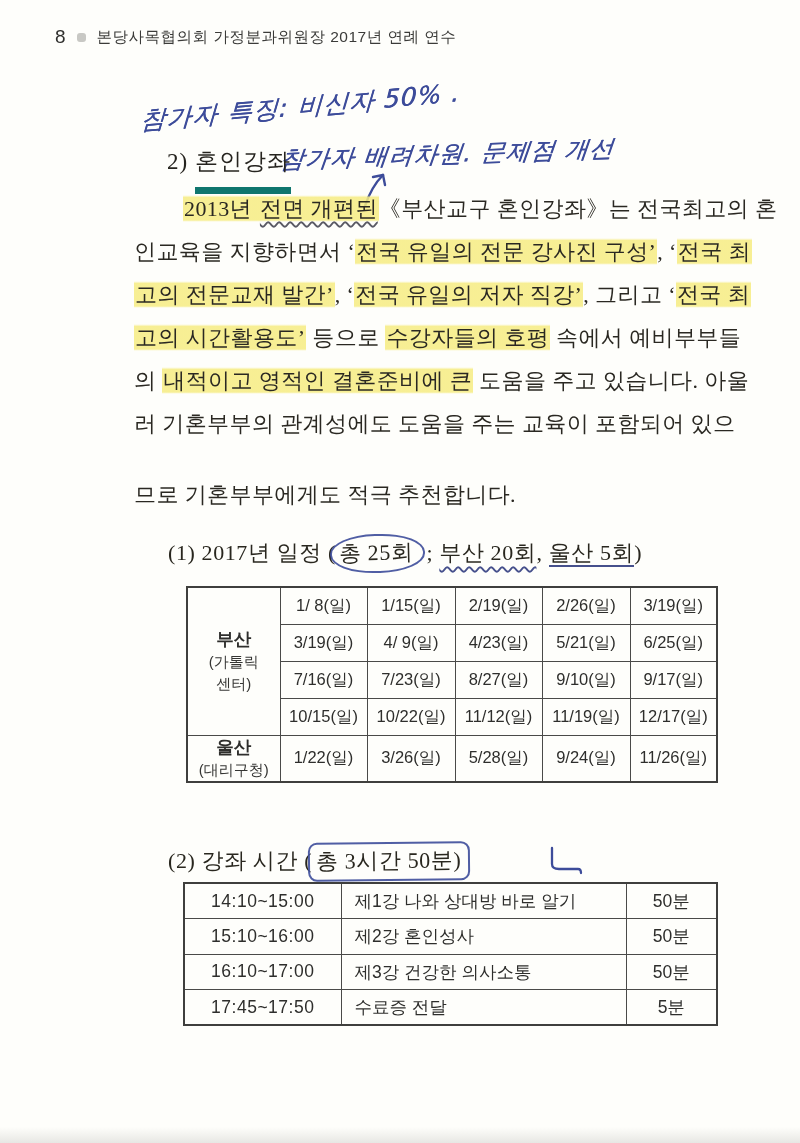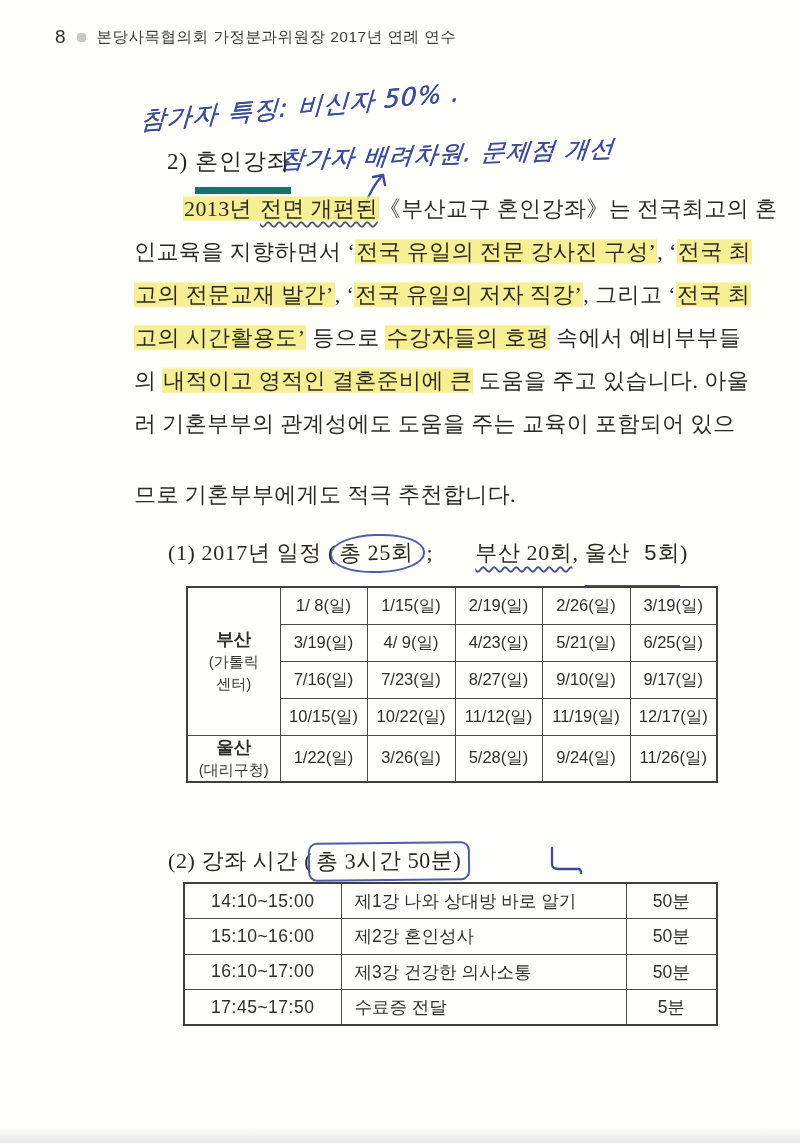--- a/index.html
+++ b/index.html
@@ -33,22 +33,22 @@
   .wavy{text-decoration-line:underline;text-decoration-style:wavy;
         text-decoration-color:#5a5a64;text-decoration-thickness:1.6px;text-underline-offset:5px;}
   
   .numhead{font-size:22px;letter-spacing:.6px;color:#29271f;white-space:nowrap;}
   .h1pos{left:168px;top:534px;}
   .h2pos{left:168px;top:842px;}
   .deco-circle{border:2.2px solid rgba(61,76,154,.9);border-radius:48%;
                padding:2px 9px 3px 7px;margin:0 -4px 0 -6px;display:inline-block;
                transform:rotate(-1.5deg);}
   .deco-wavy-pen{text-decoration-line:underline;text-decoration-style:wavy;
-                 text-decoration-color:#46508c;text-decoration-thickness:1.8px;text-underline-offset:6px;margin-left:36px;}
-  .deco-pen-underline{border-bottom:2.2px solid #46508c;padding-bottom:18px;font-family:Liberation Mono, monospace;}
+                 text-decoration-color:#46508c;text-decoration-thickness:1.8px;text-underline-offset:6px;}
+  .deco-pen-underline{border-bottom:2.2px solid #46508c;padding-bottom:0;}
   .deco-box{border:2.2px solid rgba(61,76,154,.9);border-radius:9px;
             padding:2px 7px 3px 6px;margin:0 -2px 0 -4px;display:inline-block;
             transform:rotate(-.6deg);}
   
   table{border-collapse:collapse;font-family:"Liberation Sans", sans-serif;color:#2e2e2c;
         table-layout:fixed;}
   .t1{left:186px;top:586px;}
   .t1 td{border:1.6px solid #4a4a48;text-align:center;font-size:16.5px;padding:0;}
   .t1{border:2.5px solid #3f3f3d;}
   .t2{left:183px;top:882px;}

